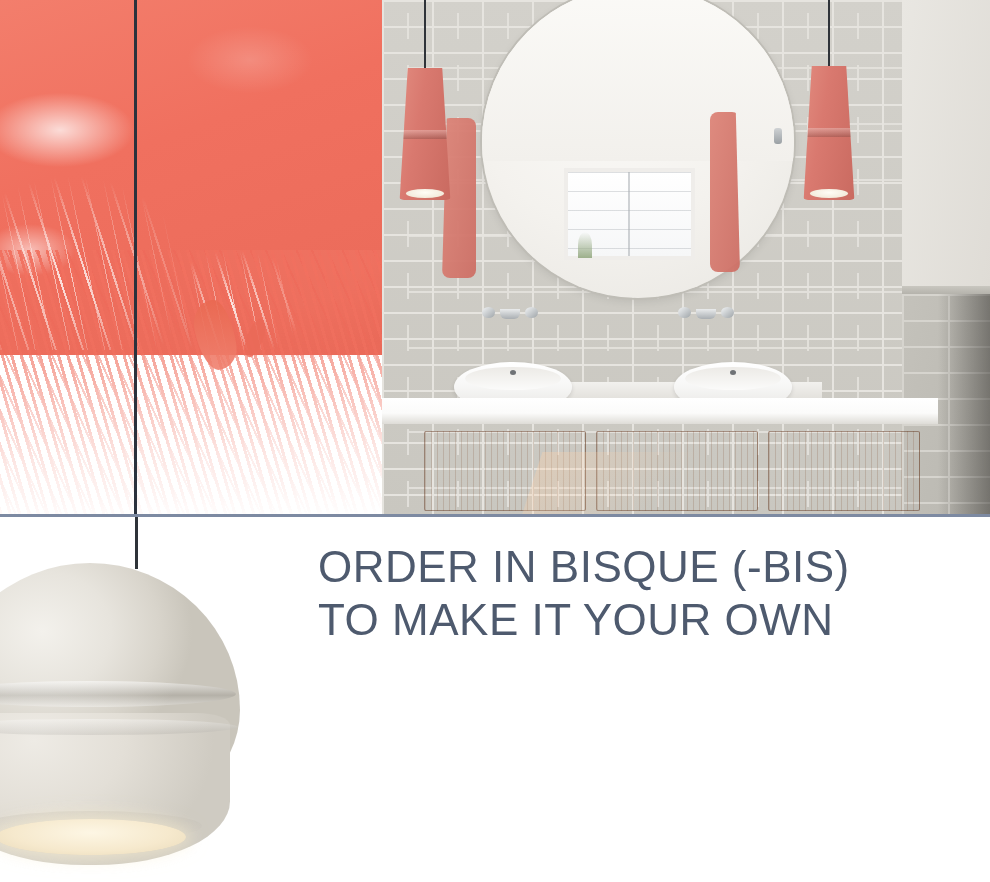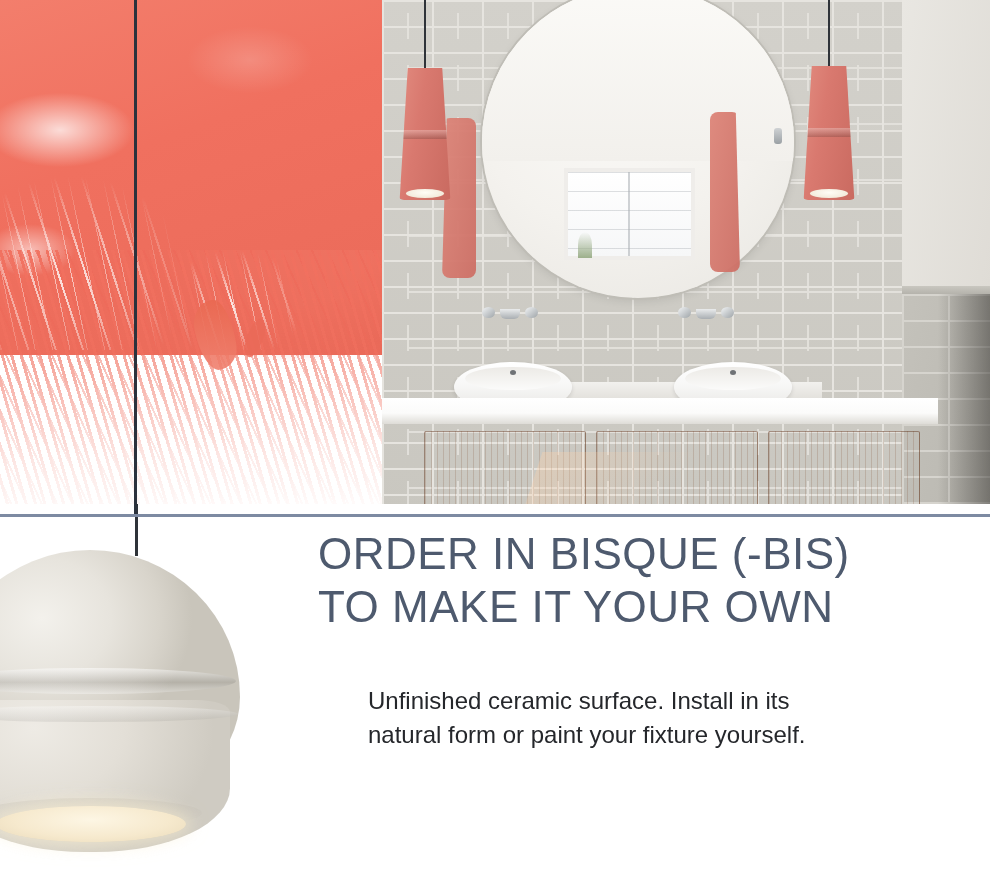--- a/index.html
+++ b/index.html
@@ -167,21 +167,21 @@
              background:linear-gradient(to bottom,#eceae6,#fbfbfa);}
   .sink .drain{position:absolute;left:50%;top:16%;width:6px;height:5px;margin-left:-3px;border-radius:50%;background:#6f7276;}
   .faucet{position:absolute;width:56px;height:17px;}
   .faucet .spout{position:absolute;left:18px;top:4px;width:20px;height:10px;border-radius:0 0 6px 6px;background:linear-gradient(to bottom,#e9ebec,#a9aeb2);}
   .faucet .h{position:absolute;top:2px;width:13px;height:11px;border-radius:50%;background:linear-gradient(140deg,#f2f4f5,#9ea4a8);}
 
   
   .seam-h{position:absolute;left:0;top:514px;width:990px;height:3px;background:#7d8aa2;z-index:7;}
 
   
-  .bottom-band{position:absolute;left:0;top:504px;width:990px;height:365px;background:#ffffff;overflow:hidden;}
+  .bottom-band{position:absolute;left:0;top:517px;width:990px;height:365px;background:#ffffff;overflow:hidden;}
 
   .lamp-cord{position:absolute;left:135px;top:0;width:3px;height:52px;background:#2f3339;}
   .lamp{
     position:absolute;left:-60px;top:46px;width:300px;height:300px;
   }
   .lamp .globe{
     position:absolute;left:0;top:0;width:300px;height:262px;
     border-radius:50% 50% 46% 46% / 56% 56% 44% 44%;
     background:
       radial-gradient(ellipse 150px 130px at 34% 26%, #f3f1ec 0%, #e7e4dd 46%, #d8d4cb 78%, #c9c5bb 100%);
@@ -315,17 +315,15 @@
       <div class="band"></div>
       <div class="band2"></div>
       <div class="lip"></div>
       <div class="glow"></div>
     </div>
 
     <div class="copy">
       <h1 class="headline">ORDER IN BISQUE (-BIS)
 TO MAKE IT YOUR OWN</h1>
     </div>
-    <p class="body-copy">Unfinished ceramic surface. Install in its
-natural form or paint your fixture yourself.</p>
   </div>
 
 </div>
 
 </body></html>

